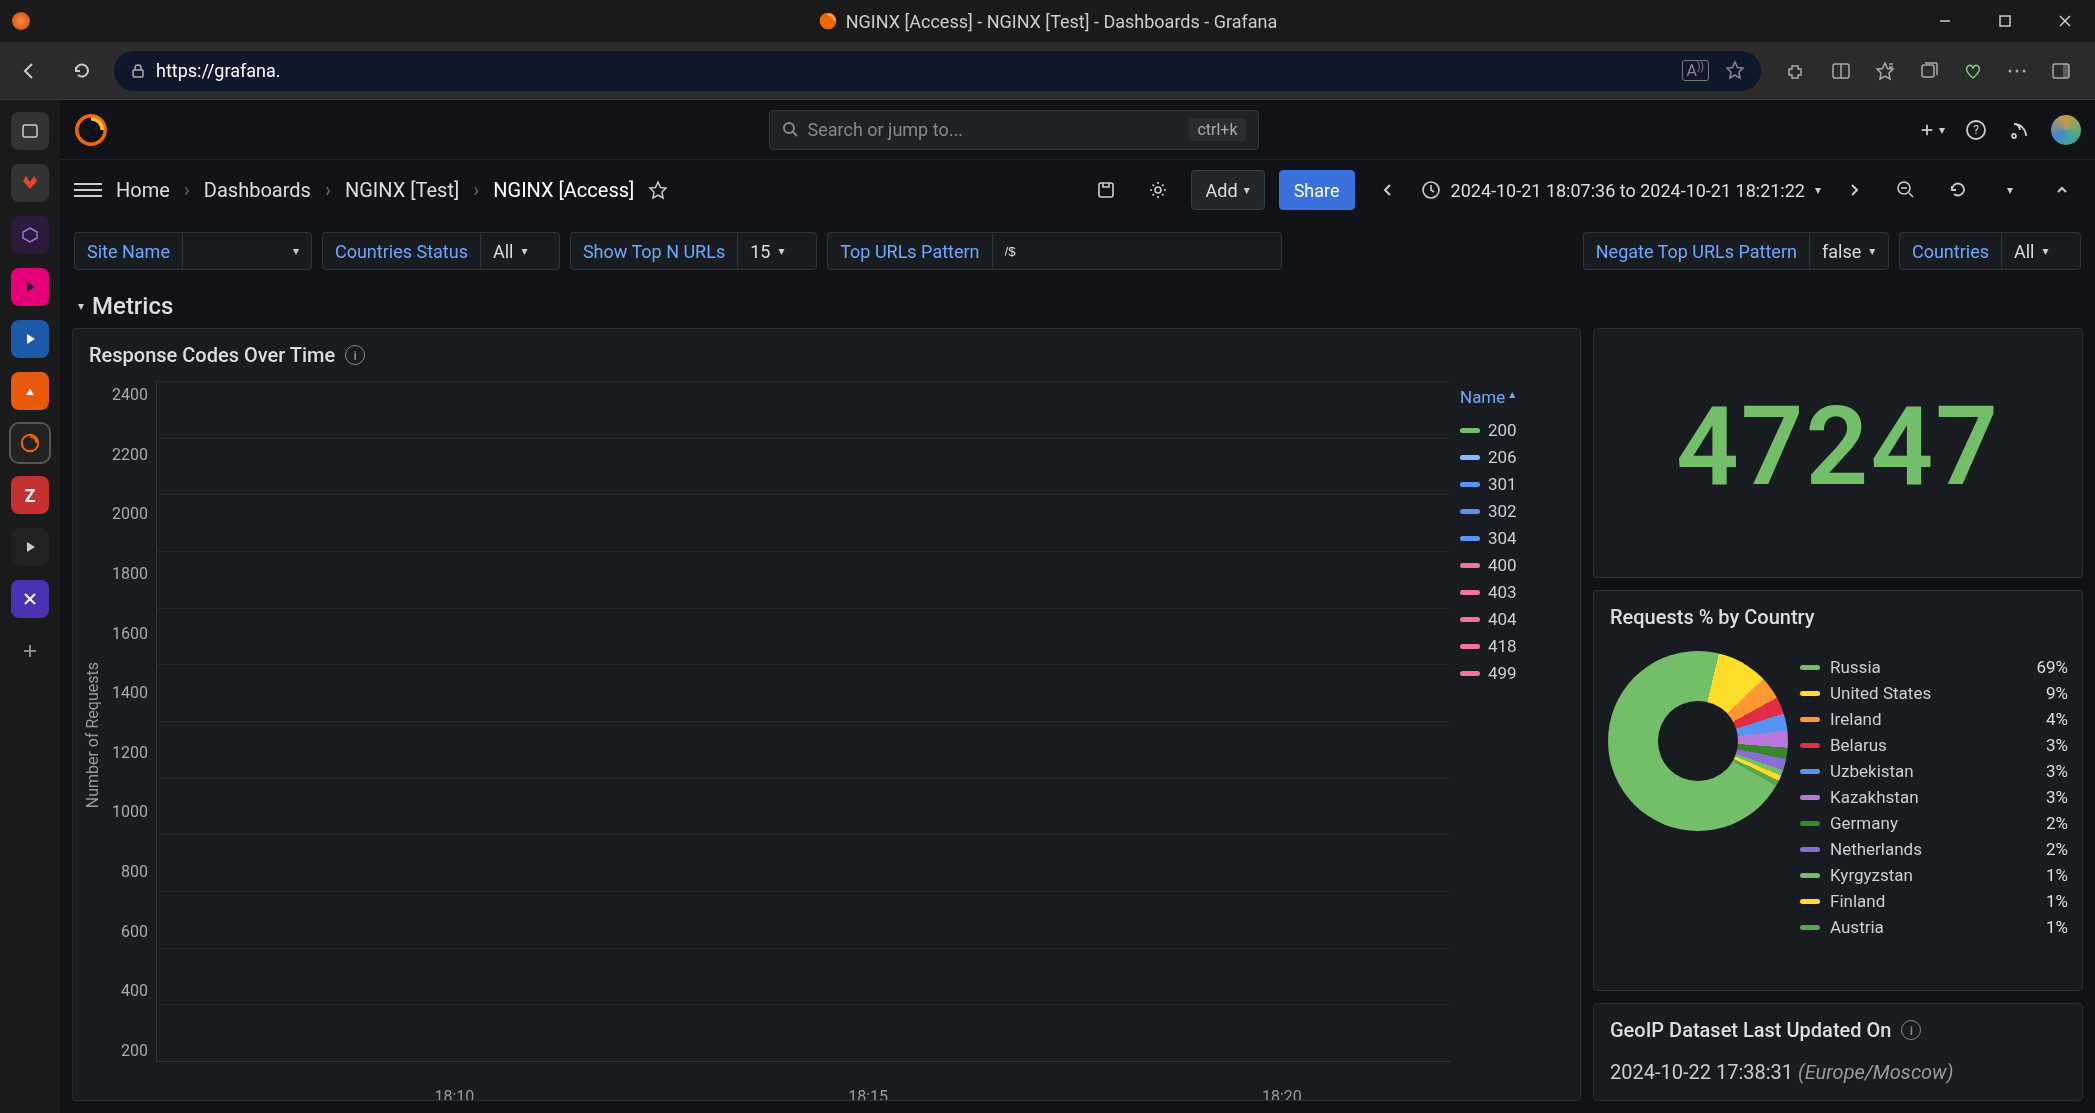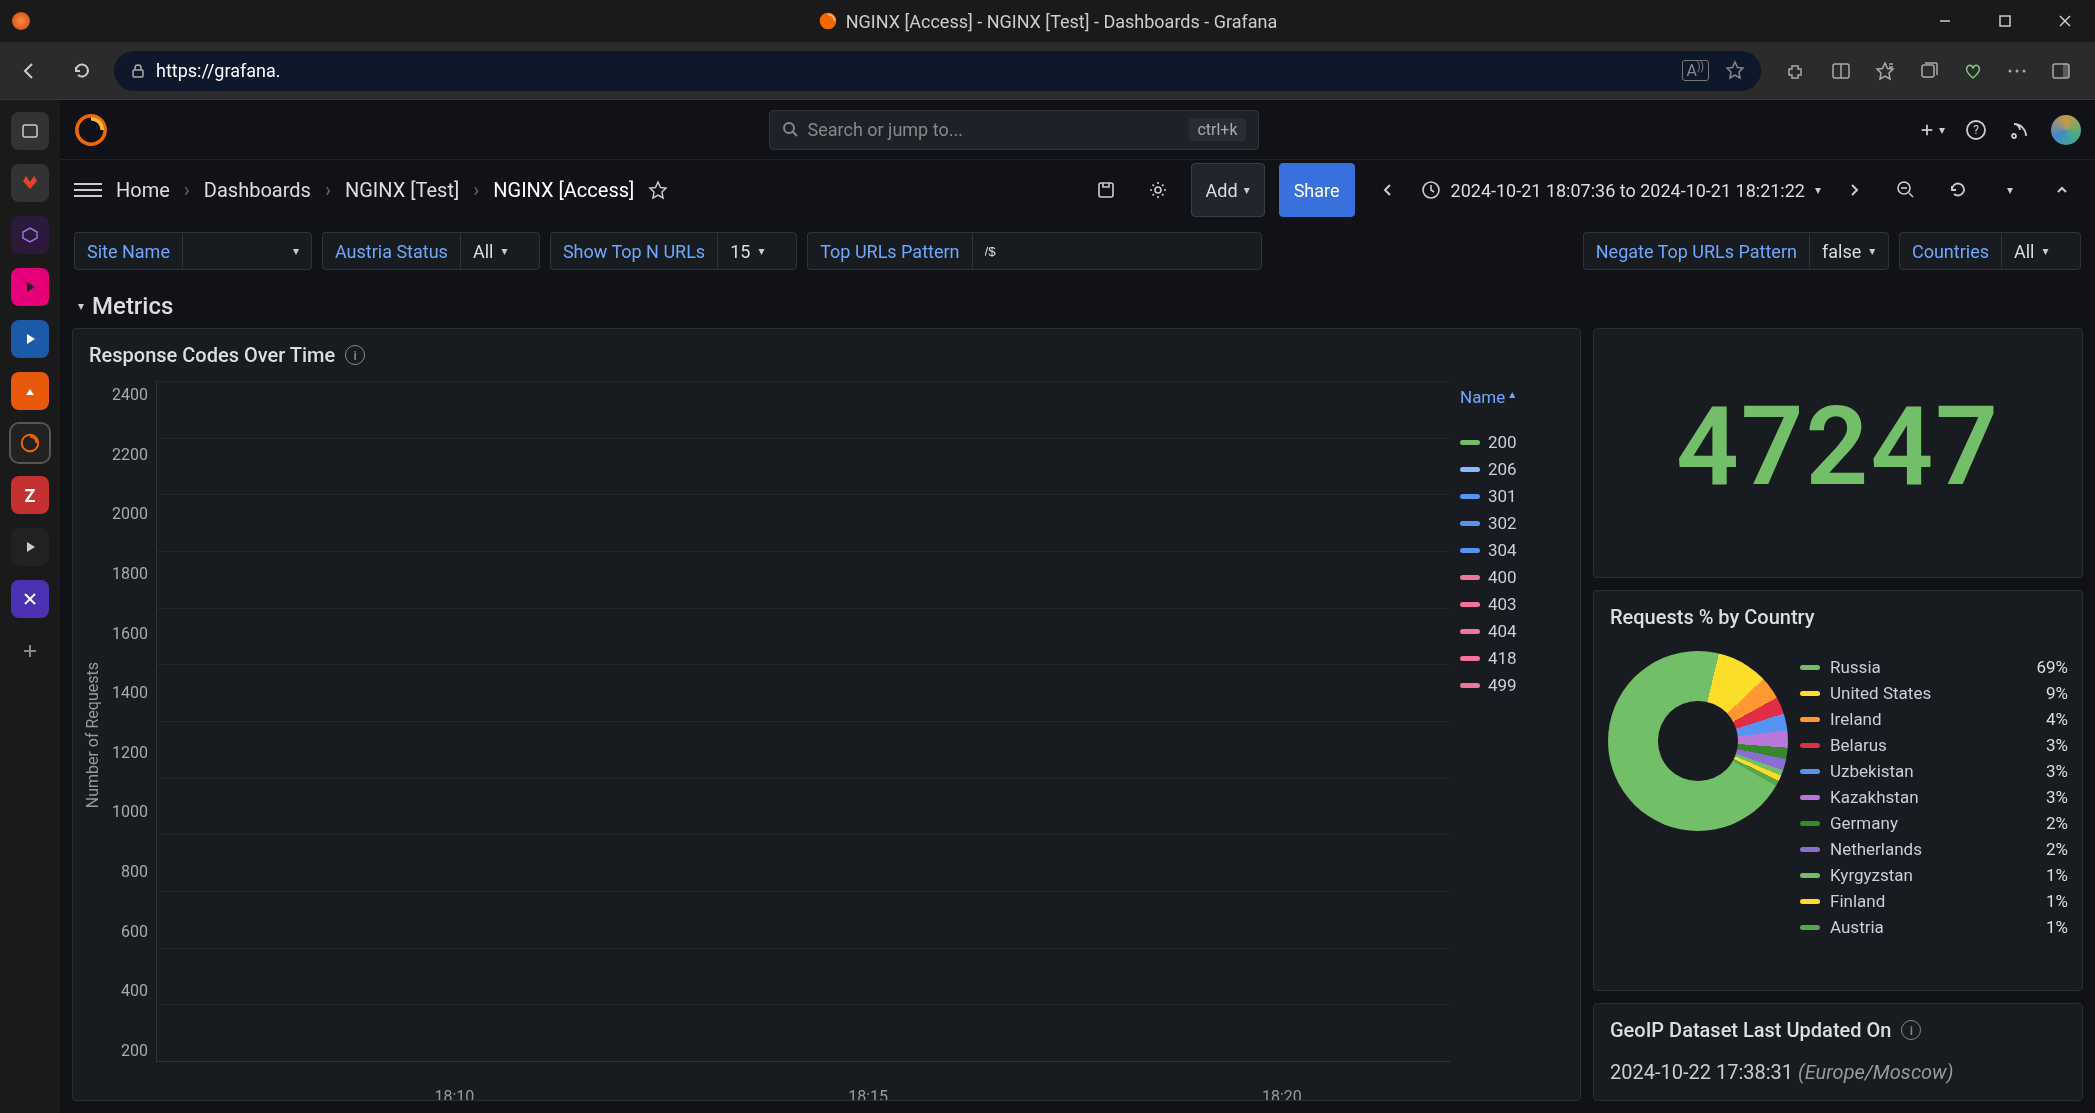--- a/index.html
+++ b/index.html
@@ -132,21 +132,21 @@
   color:#ccc;
   font-size: 20px;
 }
 .g-breadcrumb .menu { width:28px; display:flex; flex-direction:column; gap:4px;}
 .g-breadcrumb .menu span{height:2px;background:#ccc;}
 .g-breadcrumb .crumb { color:#ddd; }
 .g-breadcrumb .sep { color:#666; }
 .g-breadcrumb .star { color:#ccc; }
 .g-breadcrumb .spacer { flex:1; }
 .btn {
-  height: 54px;
+  height: 40px;
   background:#22252b;
   border:1px solid #3a3d44;
   border-radius:4px;
   padding: 0 14px;
   display:inline-flex;
   align-items:center;
   gap:6px;
   color:#ddd;
   font-size:18px;
 }
@@ -287,21 +287,21 @@
   display:flex;
   font-size:16px;
   color:#999;
 }
 .xticks span { position:absolute; transform:translateX(-50%); }
 .legend {
   width: 120px;
   padding: 6px 10px;
   font-size: 17px;
 }
-.legend-header { color:#6ea8fe; margin-bottom:18px; display:inline-flex; gap:4px; align-items:flex-start;}
+.legend-header { color:#6ea8fe; margin-bottom:6px; display:inline-flex; gap:4px; align-items:flex-start;}
 .legend-item { display:flex; align-items:center; gap:8px; margin: 7px 0; }
 .legend-swatch { width:20px; height:5px; border-radius:3px; }
 
 .bignum {
   flex:1;
   display:flex;
   align-items:center;
   justify-content:center;
   font-size: 110px;
   font-weight:600;
@@ -611,21 +611,21 @@
 
   <div class="var-row">
     <div class="var-group">
       <span class="var-label">Site Name</span>
       <span class="var-select" style="min-width:130px;">
           <span></span>
           <span class="caret" style="margin-left:auto;">▾</span>
         </span>
     </div>
     <div class="var-group">
-      <span class="var-label">Austria Status</span>
+      <span class="var-label">Countries Status</span>
       <span class="var-select">
           <span>All</span>
           <span class="caret">▾</span>
         </span>
     </div>
     <div class="var-group">
       <span class="var-label">Show Top N URLs</span>
       <span class="var-select">
           <span>15</span>
           <span class="caret">▾</span>

